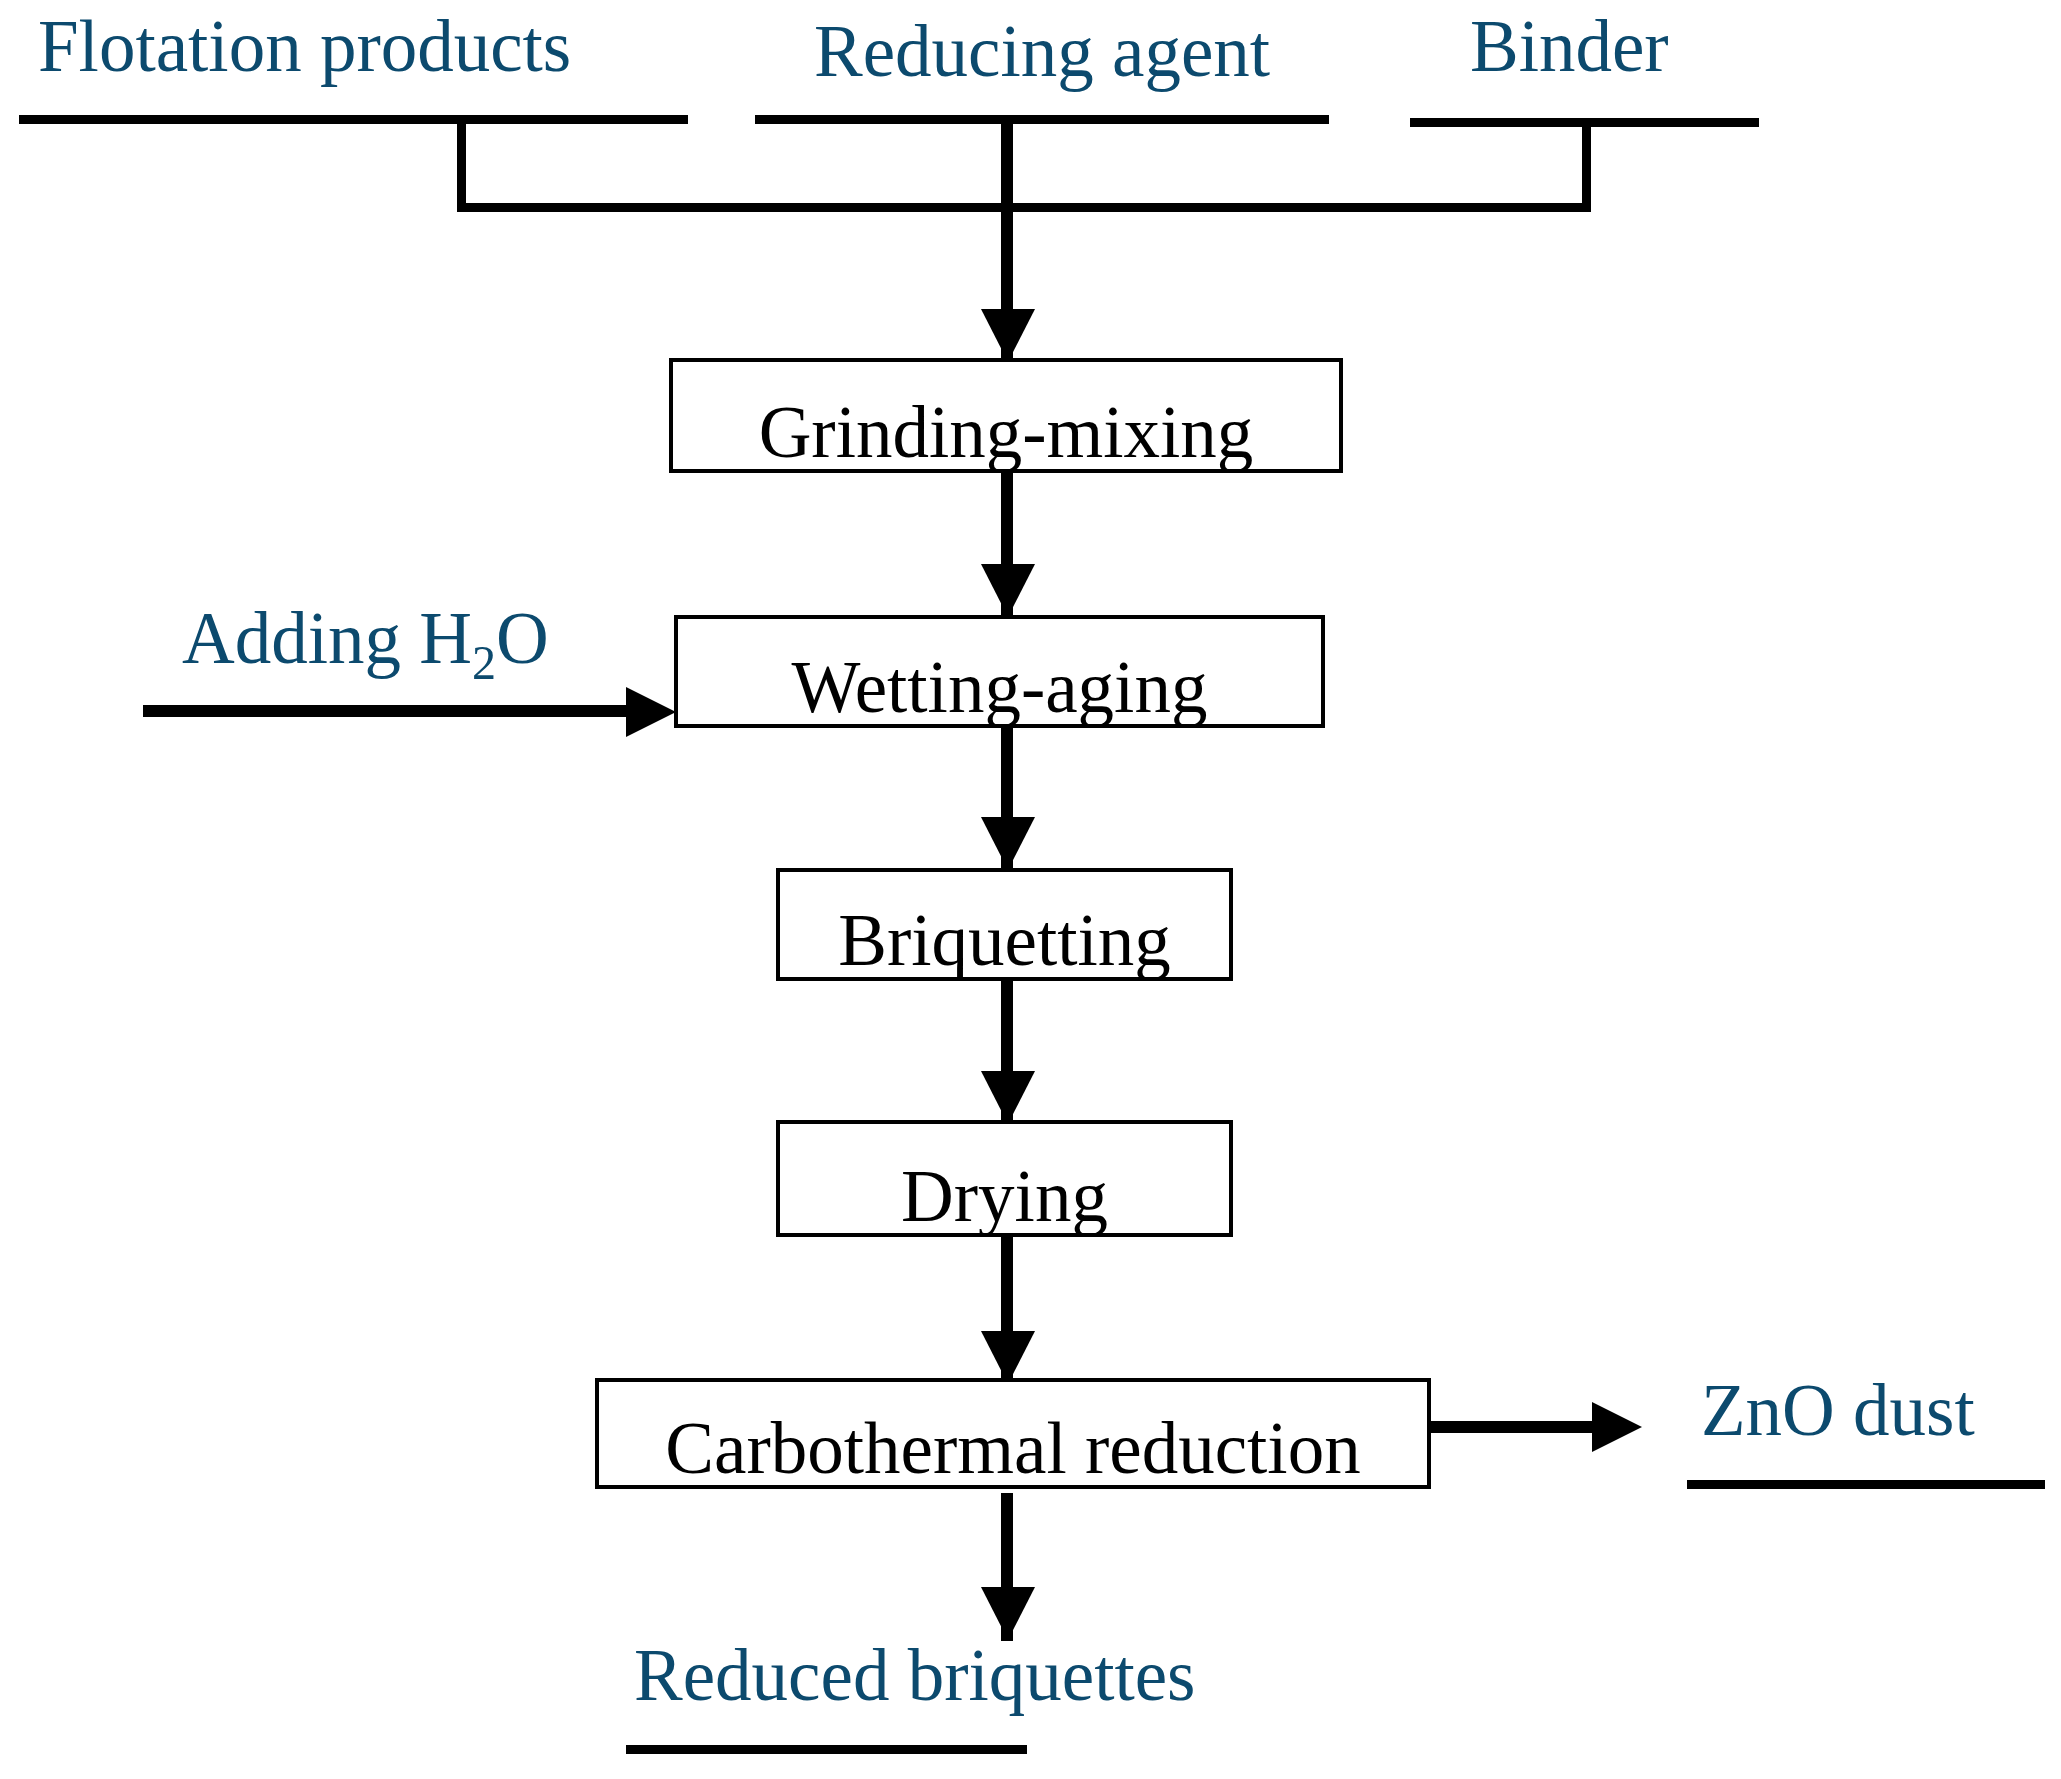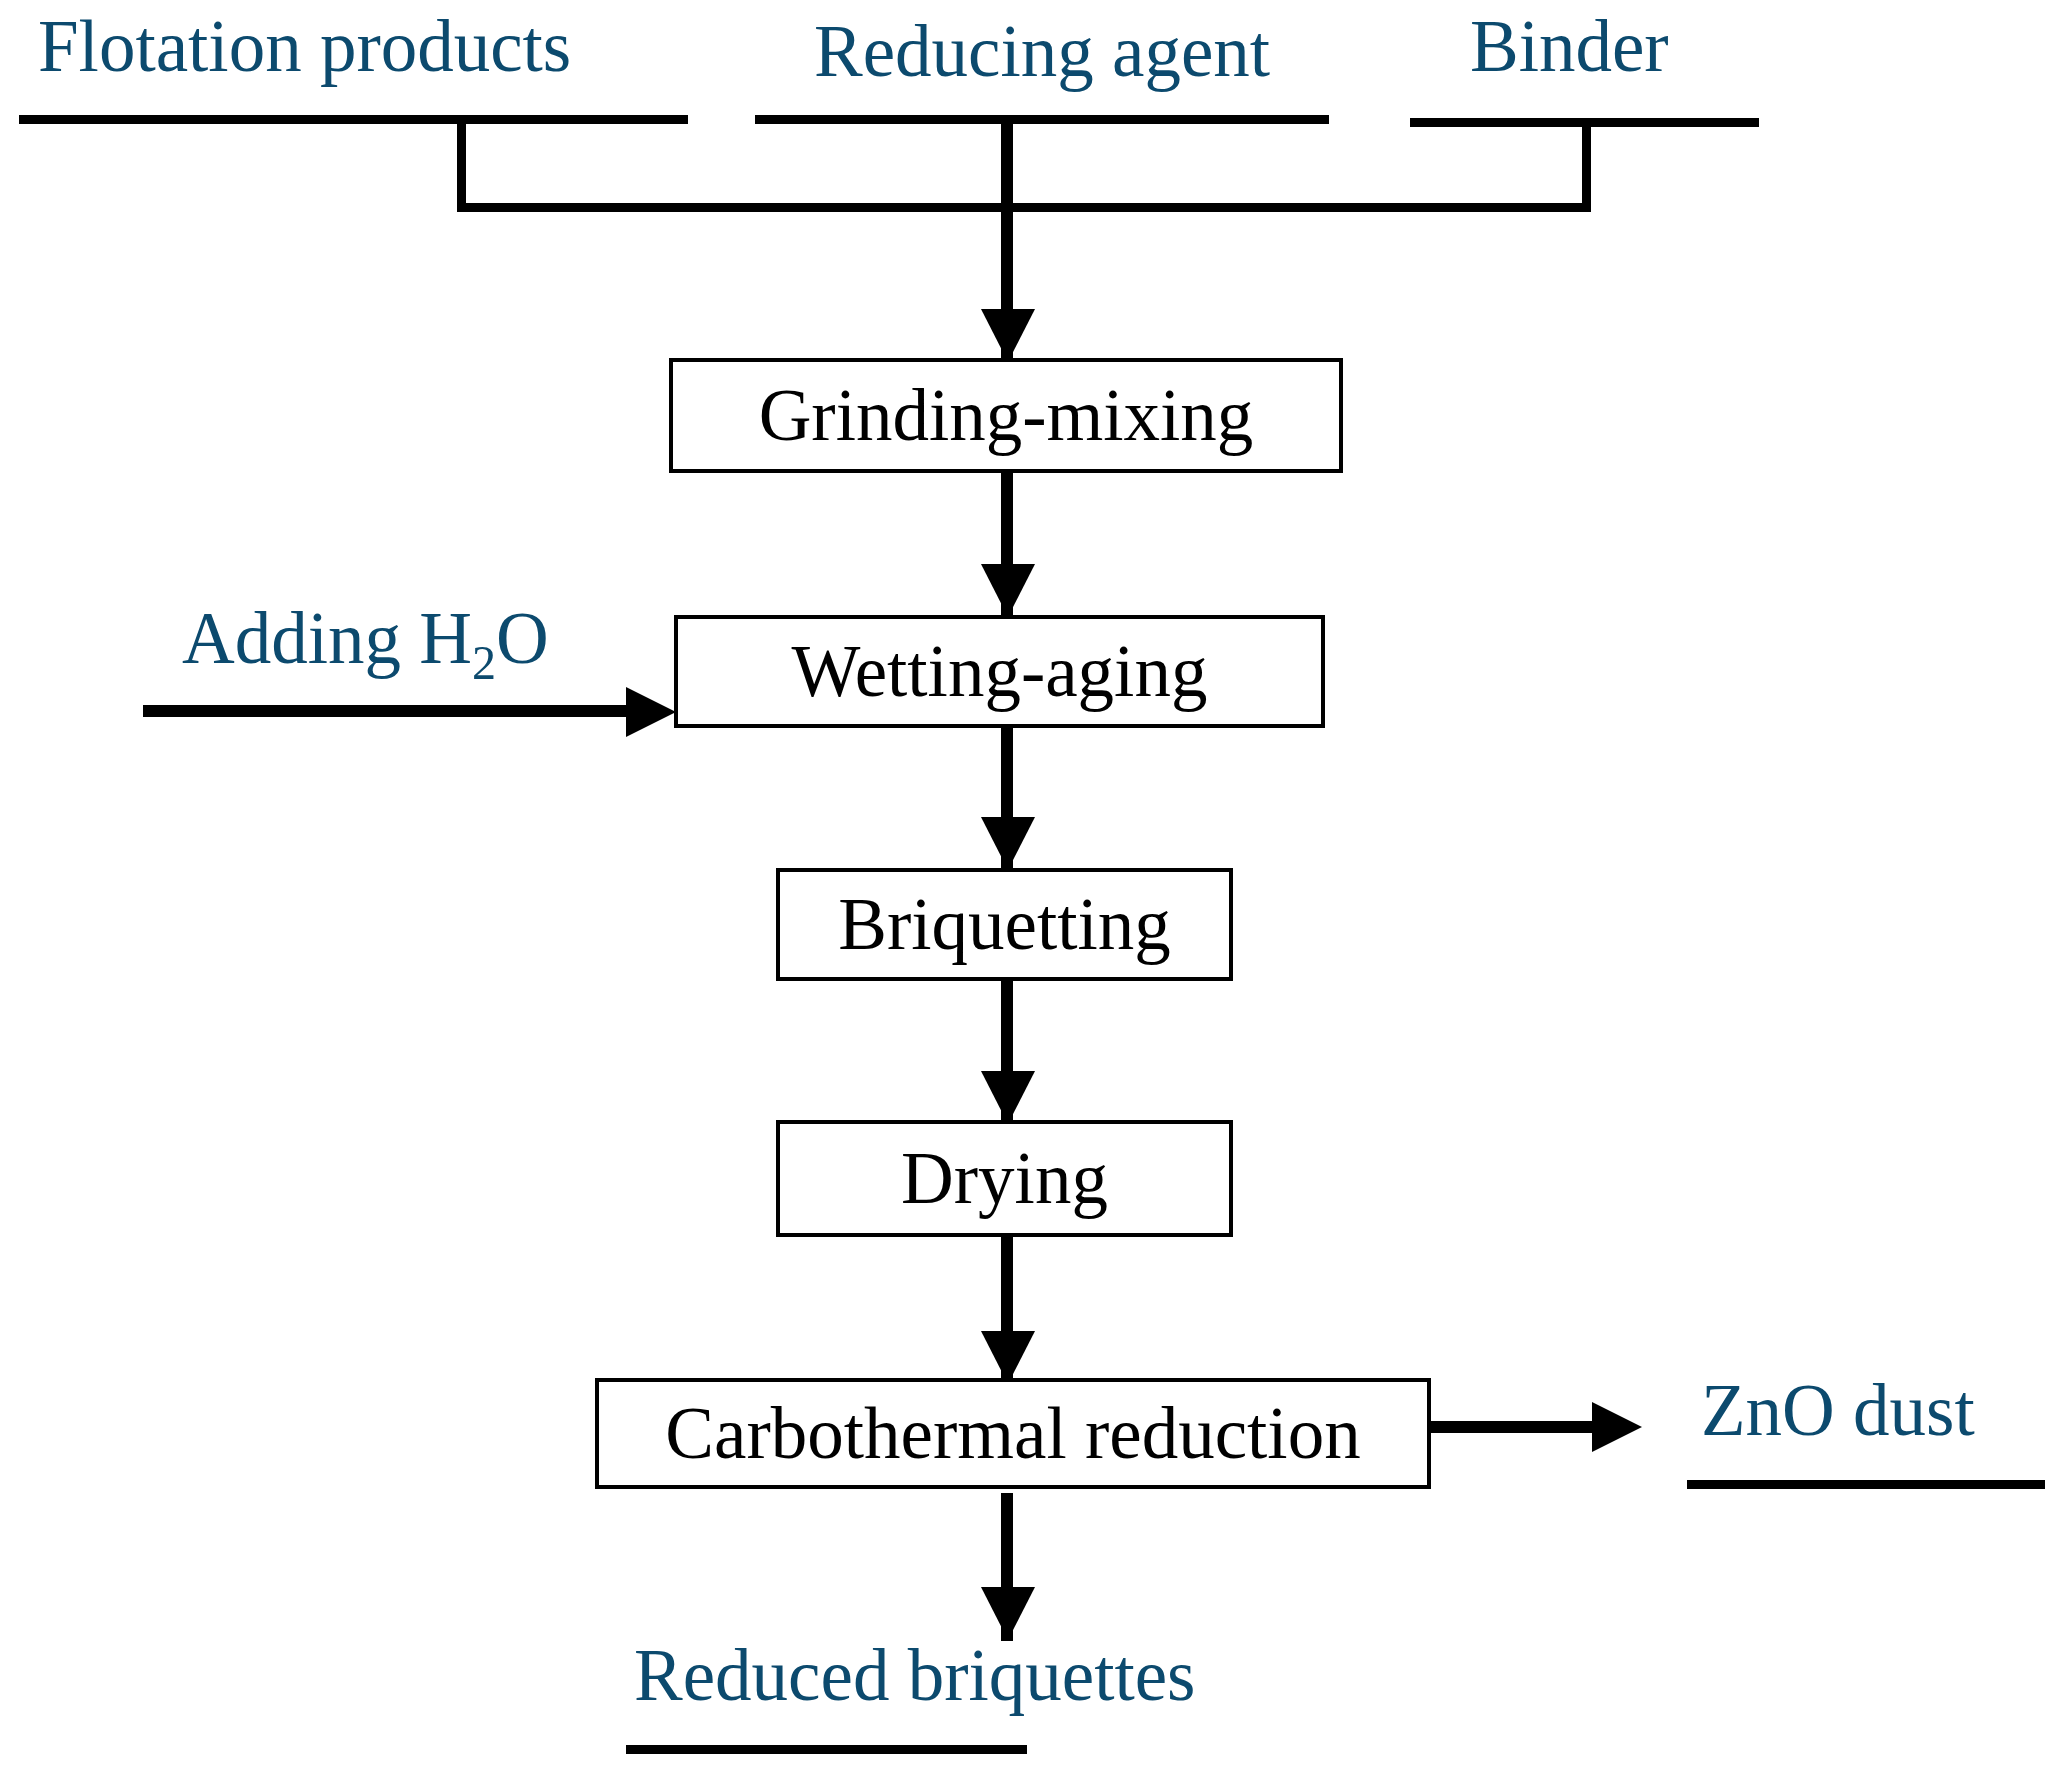--- a/index.html
+++ b/index.html
@@ -24,21 +24,21 @@
     font-size: 73px;
     line-height: 1;
     color: #0c4a6e;
   }
   .box {
     position: absolute;
     border: 4.8px solid #000;
     background: #fff;
     box-sizing: border-box;
     display: flex;
-    align-items: center;
+    align-items: flex-end;
     justify-content: center;
   }
   .box .box-text {
     font-size: 73px;
     line-height: 1;
     white-space: nowrap;
     color: #000;
   }
   .uline {
     position: absolute;

